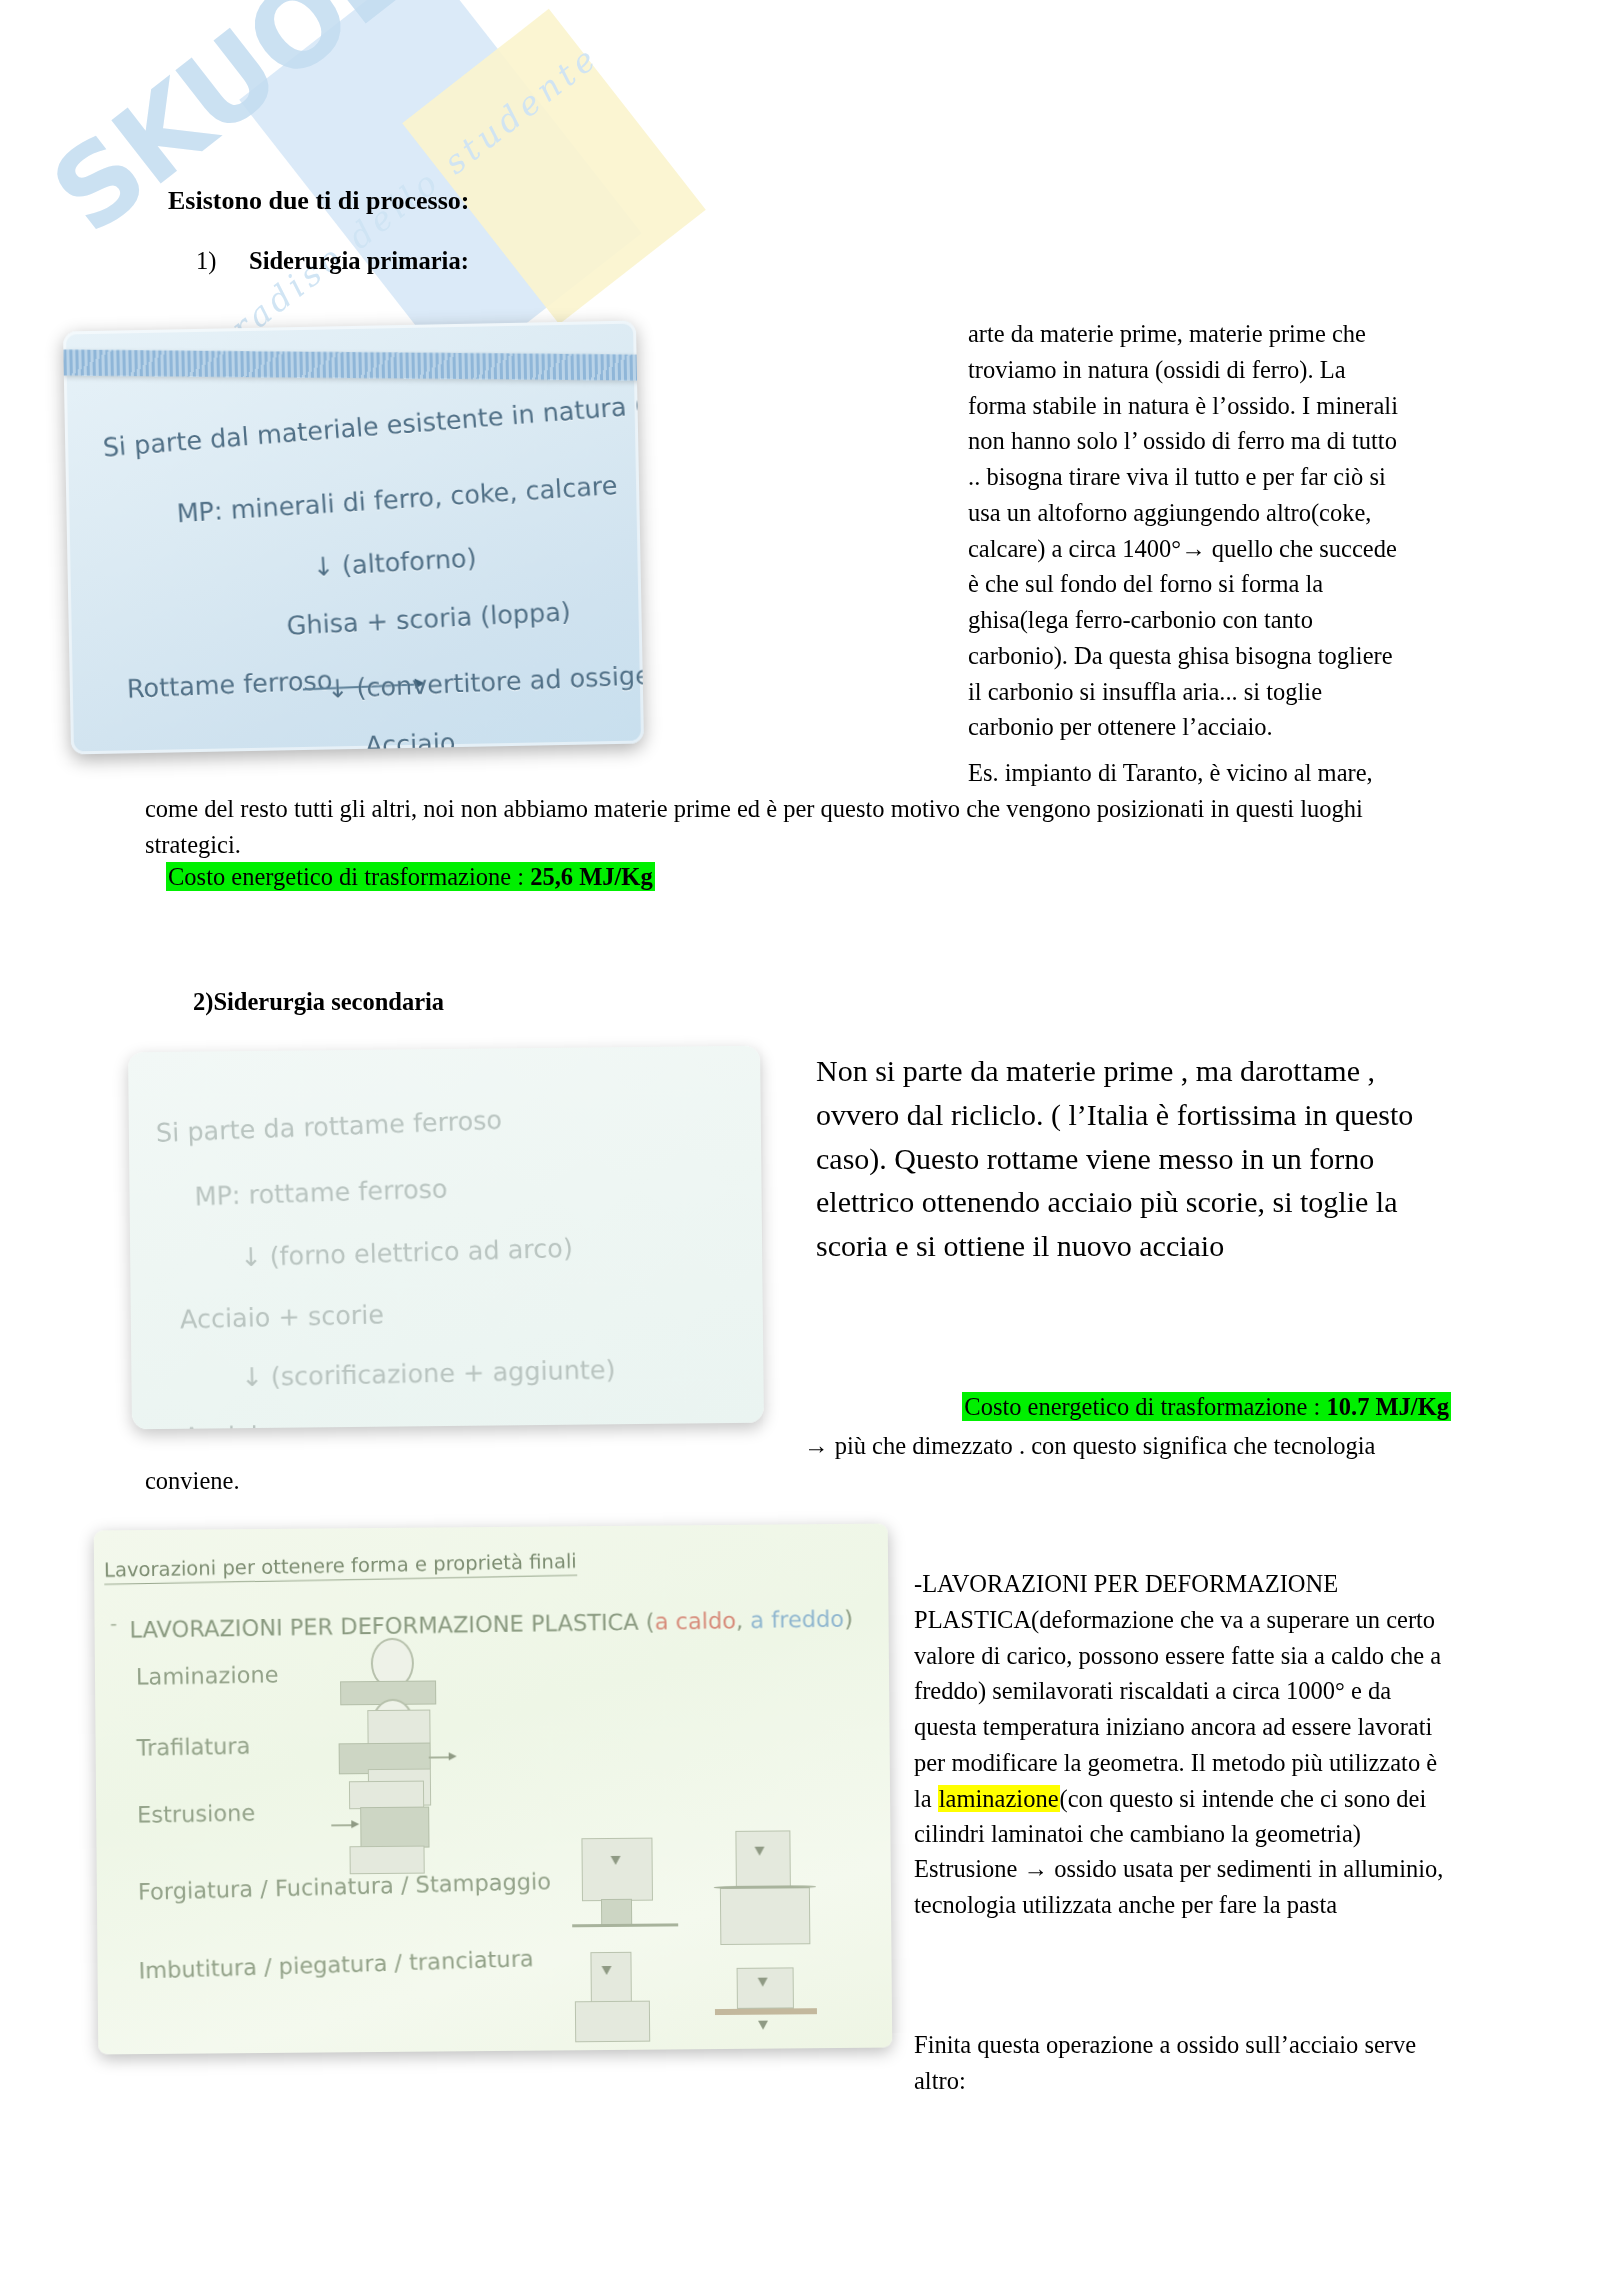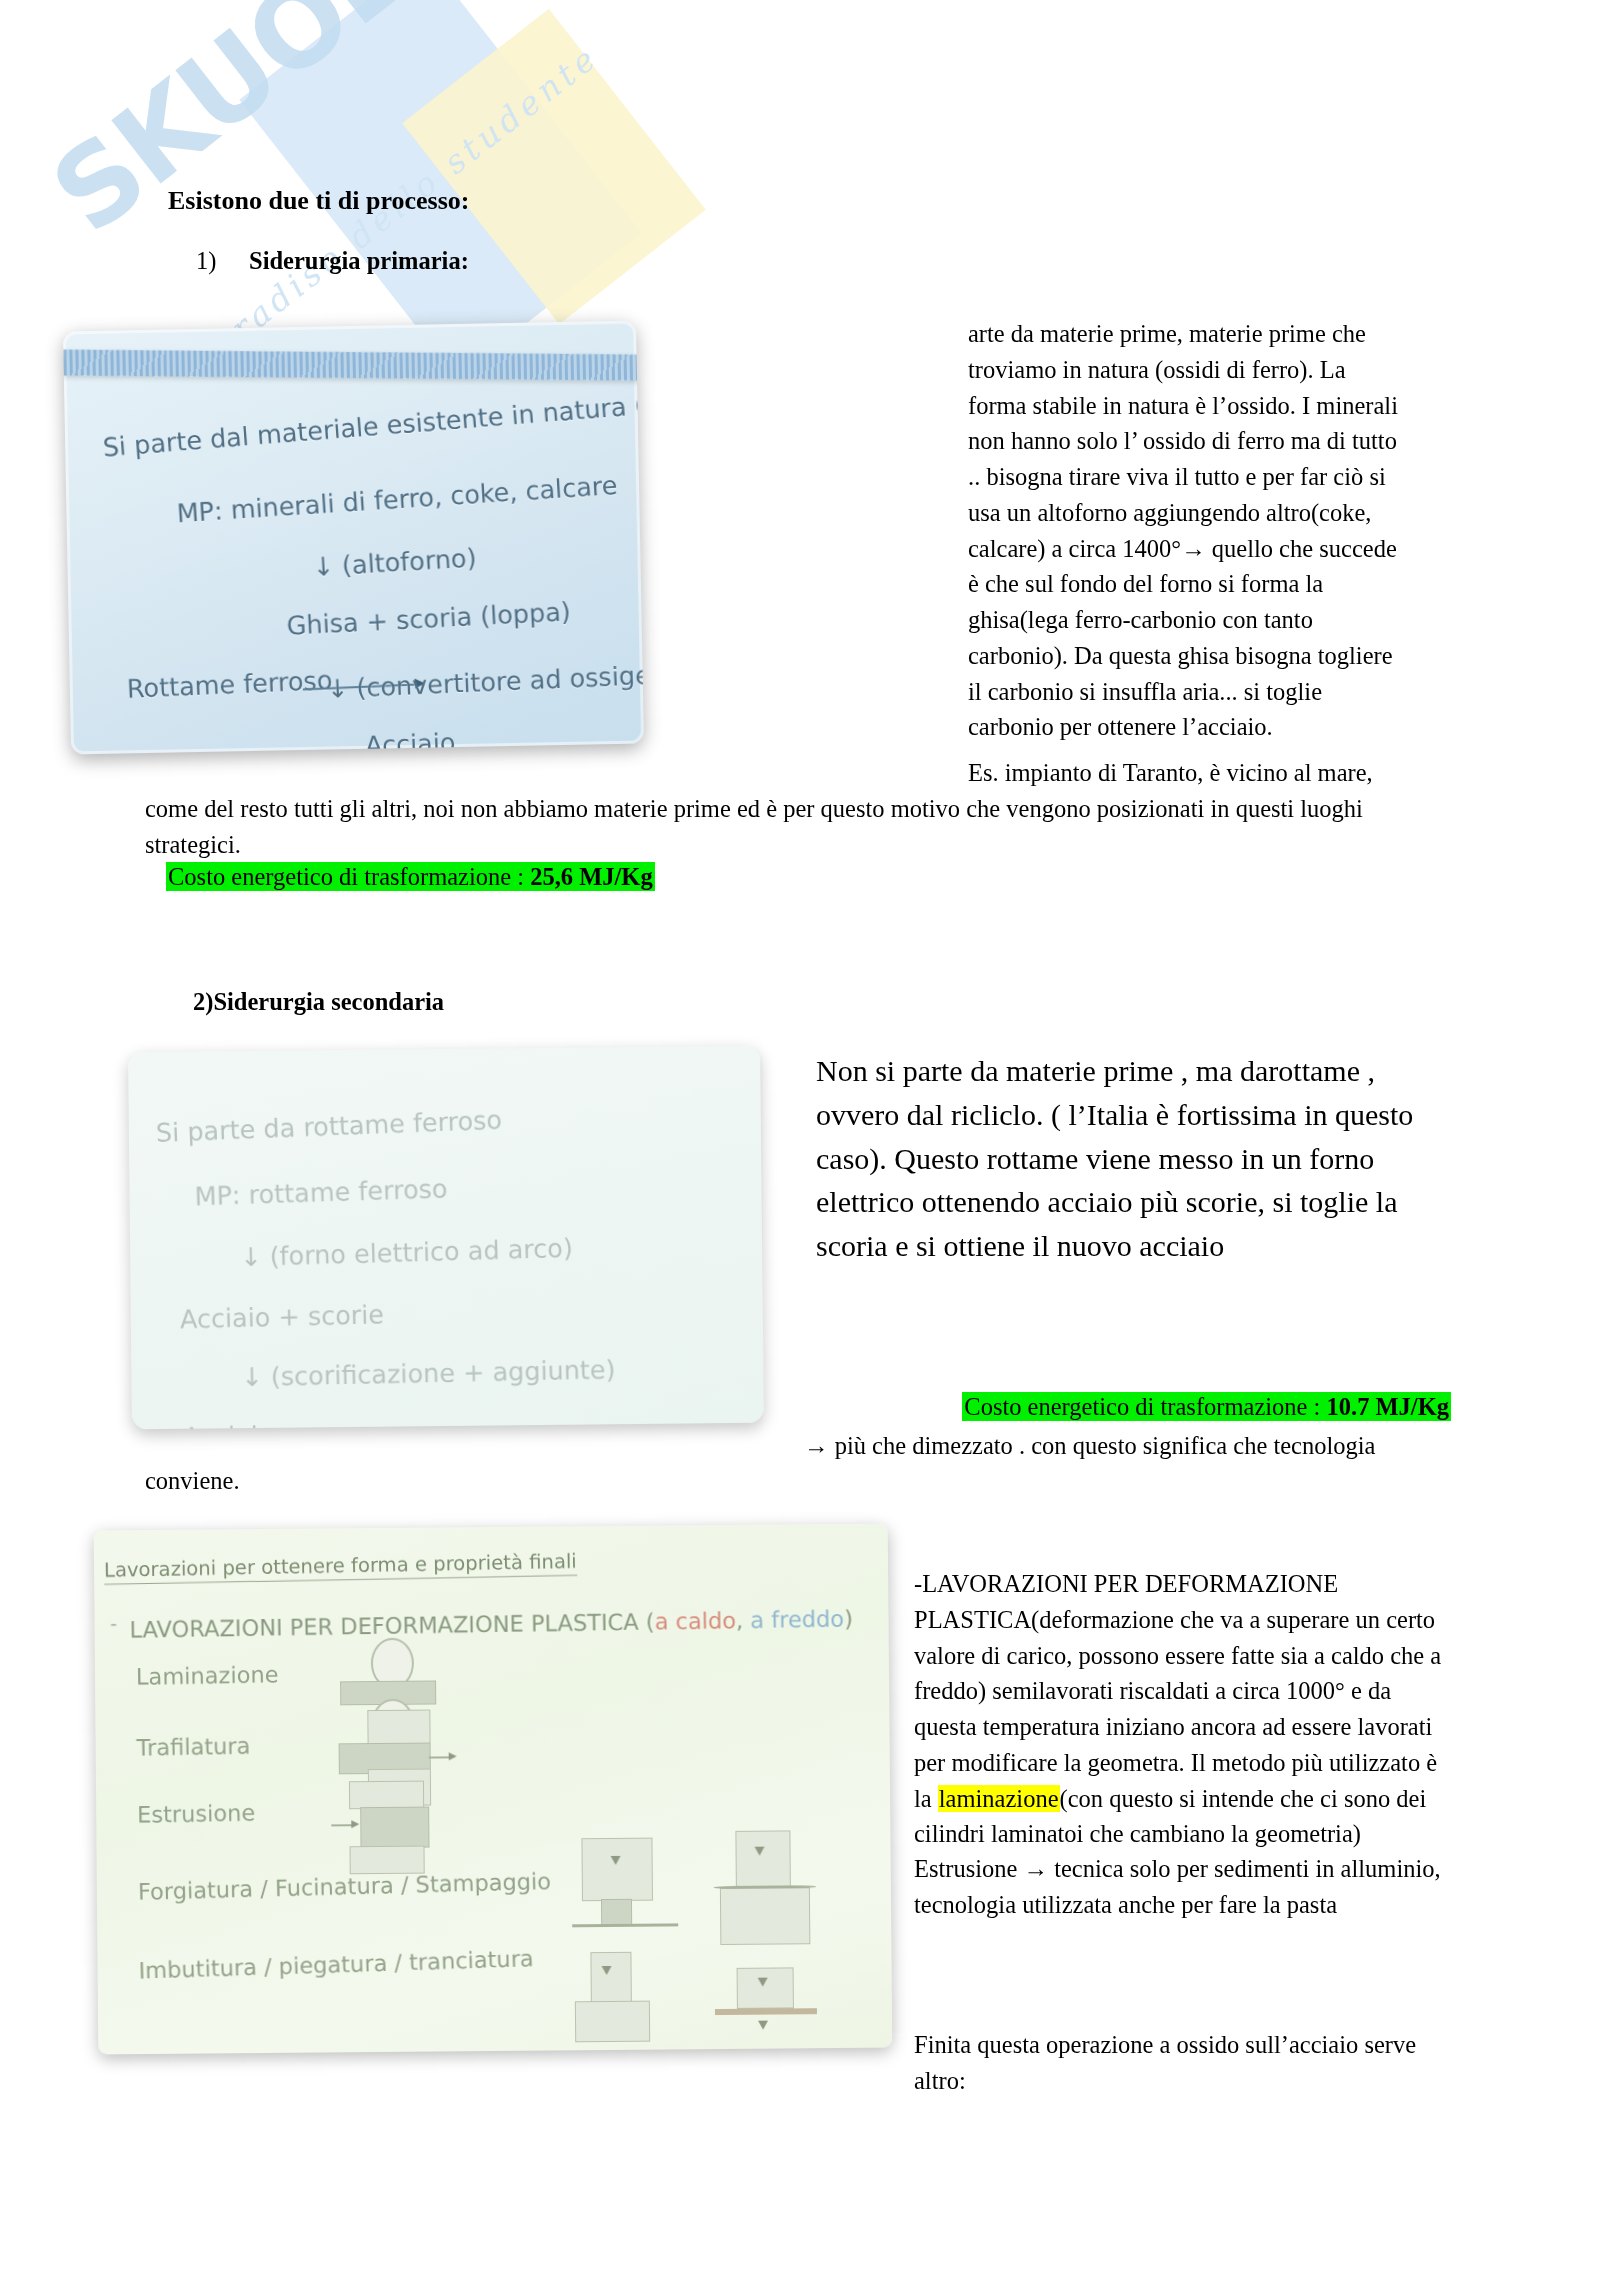--- a/index.html
+++ b/index.html
@@ -348,18 +348,18 @@
       <div class="arrow" style="left:43px; top:9.8px;"></div>
       <div class="ln" style="left:0px; top:41px; width:102px; height:5.9px; background:#c3b89d;"></div>
       <div class="arrow" style="left:43px; top:53px;"></div>
     </div>
   </div>
 
   <div id="para-4" class="txt">
     <span>-LAVORAZIONI PER DEFORMAZIONE PLASTICA(deformazione che va a superare un certo valore di carico, possono essere fatte sia a caldo che a freddo) semilavorati riscaldati a circa 1000° e da questa temperatura iniziano ancora ad essere lavorati per  modificare la geometra. Il metodo più utilizzato è la </span><span class="hl-yellow">laminazione</span><span>(con questo si intende che ci sono dei cilindri laminatoi che cambiano la geometria)</span>
   </div>
 
-  <div id="para-5" class="txt">Estrusione → tecnica solo per sedimenti in alluminio, tecnologia utilizzata anche per fare la pasta</div>
+  <div id="para-5" class="txt">Estrusione → ossido usata per sedimenti in alluminio, tecnologia utilizzata anche per fare la pasta</div>
 
   <div id="para-6" class="txt">Finita questa operazione a ossido sull’acciaio serve altro:</div>
 
 </div>
 
 
 </body></html>

